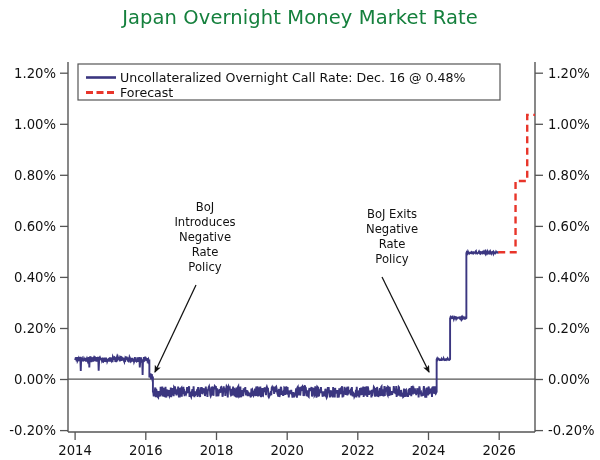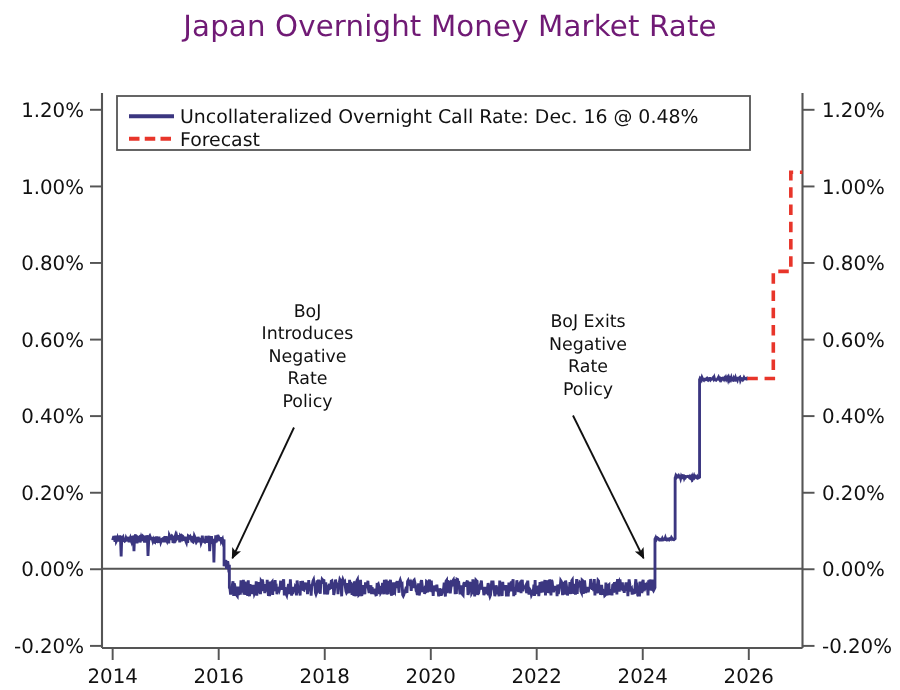--- a/index.html
+++ b/index.html
@@ -23,21 +23,21 @@
   }
   .chart-title {
     position: absolute;
     top: 6px;
     left: 0;
     width: 600px;
     text-align: center;
     font-size: 19.5px;
     font-weight: 400;
     letter-spacing: 0.1px;
-    color: #701a75;
+    color: #15803d;
     white-space: nowrap;
   }
   svg.plot {
     position: absolute;
     top: 0;
     left: 0;
   }
   .tick-label {
     font-family: "DejaVu Sans", sans-serif;
     font-size: 13.2px;

